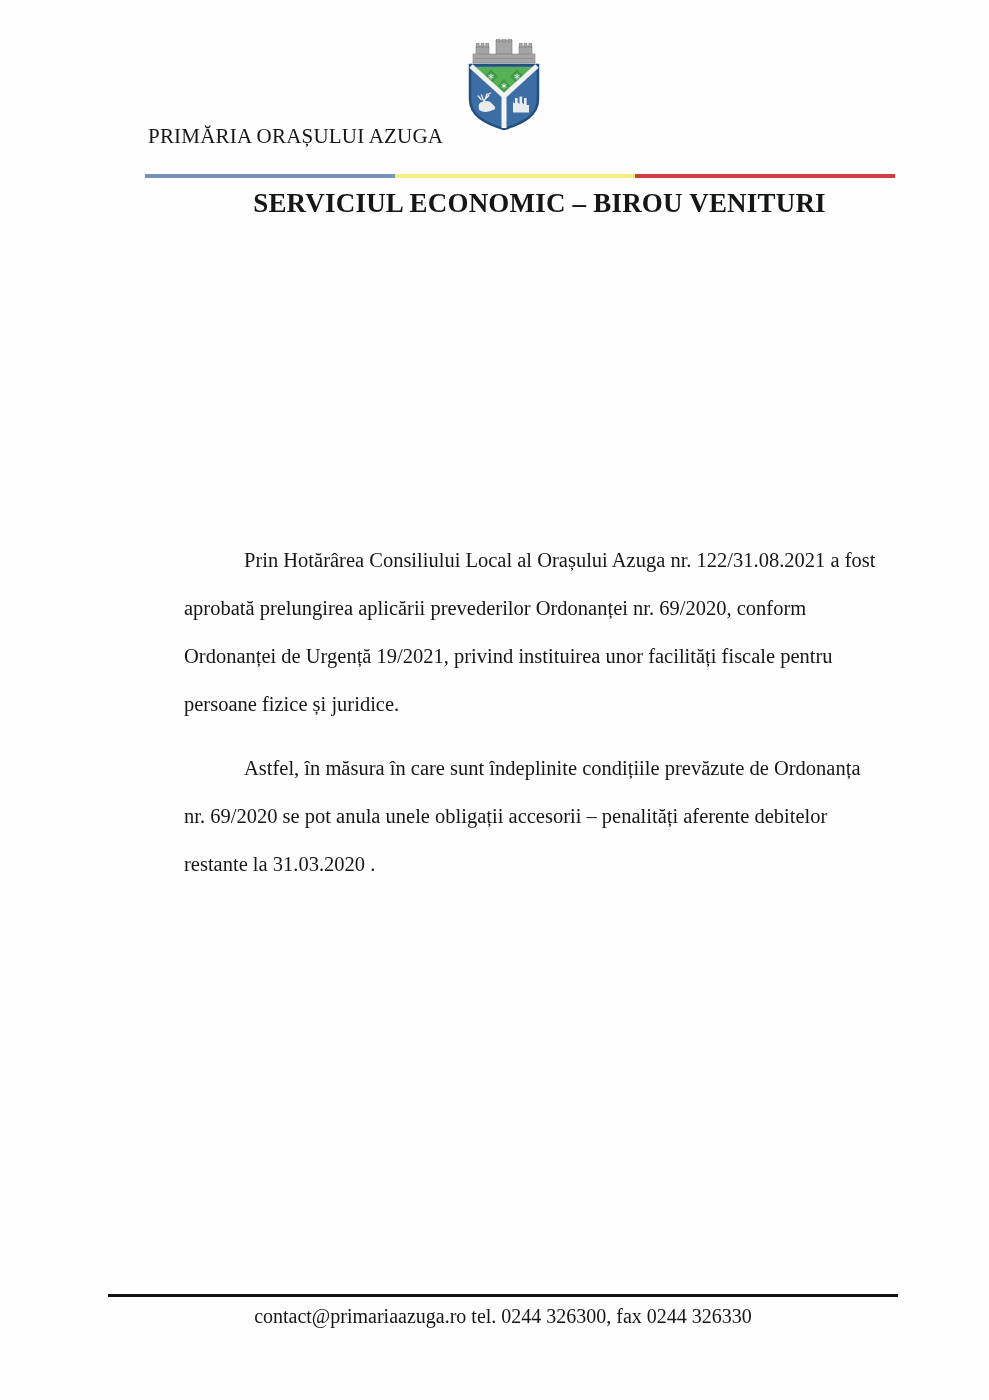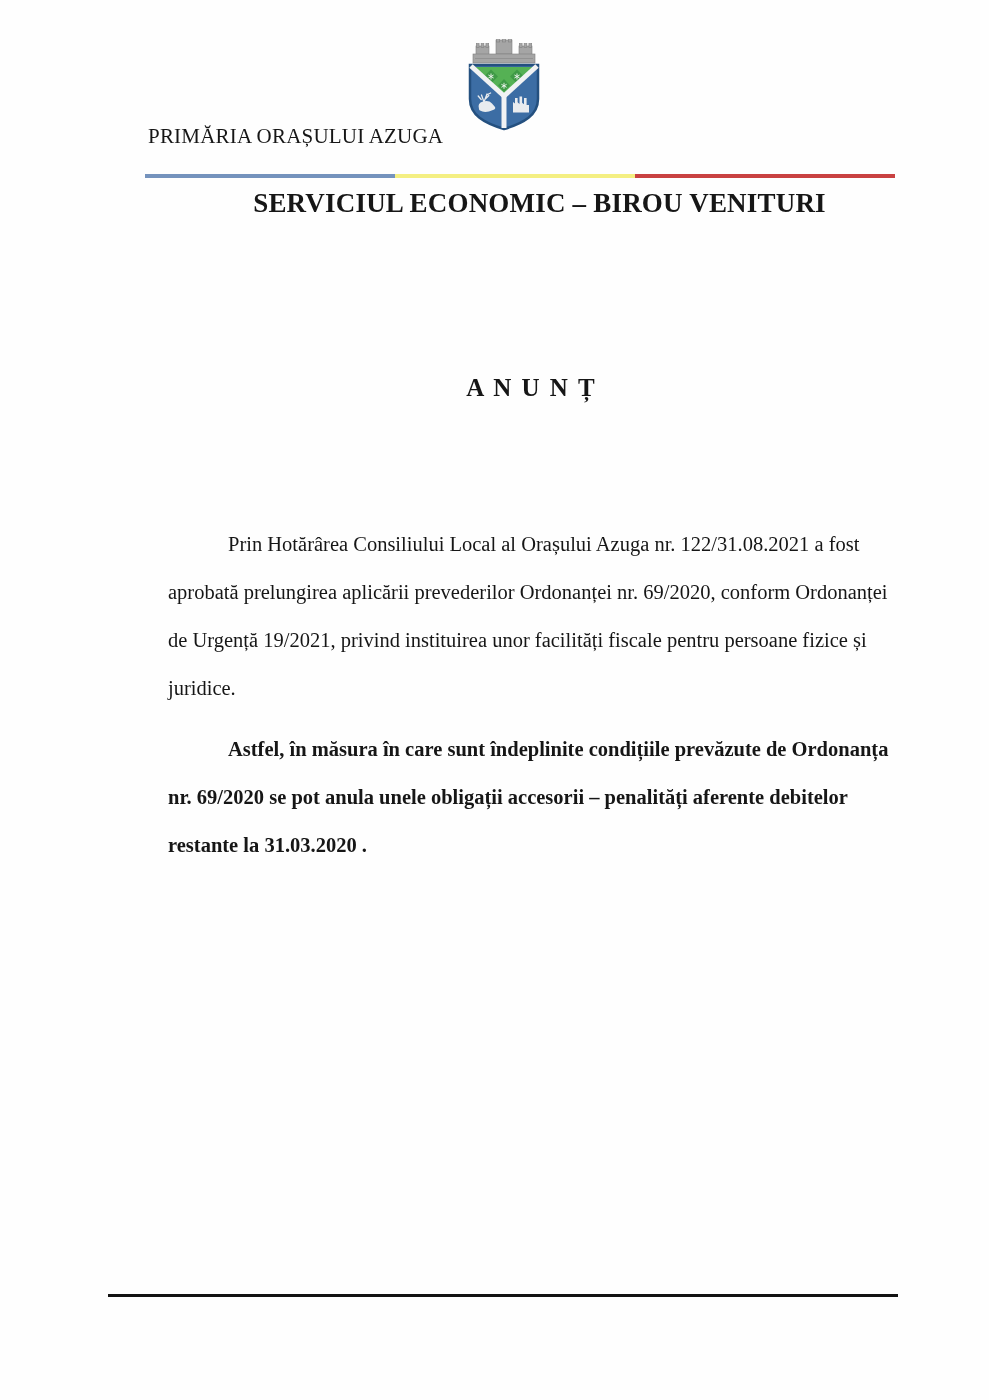--- a/index.html
+++ b/index.html
@@ -71,22 +71,22 @@
     letter-spacing: 2px;
   }
   .doc-body {
     position: absolute;
     top: 520px;
     left: 168px;
     width: 730px;
     font-size: 20.5px;
     line-height: 48px;
   }
-  .doc-body p { margin: 0; text-indent: 60px; }
-  .doc-body p + p { margin-top: 13px; font-weight: bold; }
+  .doc-body p { margin: 16px; text-indent: 60px; }
+  .doc-body p + p { margin-top: 13px; }
 
   
   .footer {
     position: absolute;
     top: 1294px;
     left: 108px;
     width: 790px;
     border-top: 3px solid #121212;
     text-align: center;
     font-size: 20px;
@@ -160,23 +160,23 @@
   <div class="hdr-name hdr-left">PRIMĂRIA ORAȘULUI AZUGA</div>
 
   <div class="flag-divider">
     <span class="flag-b" style="background: rgb(117, 147, 189);"></span>
     <span class="flag-y" style="background: rgb(244, 239, 130);"></span>
     <span class="flag-r" style="background: rgb(201, 65, 65);"></span>
   </div>
 
   <div class="dept-title">SERVICIUL ECONOMIC – BIROU VENITURI</div>
 
-  <div class="doc-title">A N U N Ț</div>
 
   <div class="doc-body">
     <p>Prin Hotărârea Consiliului Local al Orașului Azuga nr. 122/31.08.2021 a fost aprobată prelungirea aplicării prevederilor Ordonanței nr. 69/2020, conform Ordonanței de Urgență 19/2021, privind instituirea unor facilități fiscale pentru persoane fizice și juridice.</p>
     <p>Astfel, în măsura în care sunt îndeplinite condițiile prevăzute de Ordonanța nr. 69/2020 se pot anula unele obligații accesorii – penalități aferente debitelor restante la 31.03.2020 .</p>
   </div>
 
   <div class="footer">
+    <div>contact@primariaazuga.ro tel. 0244 326300, fax 0244 326330</div>
   </div>
 
 </div>
 
 </body></html>

